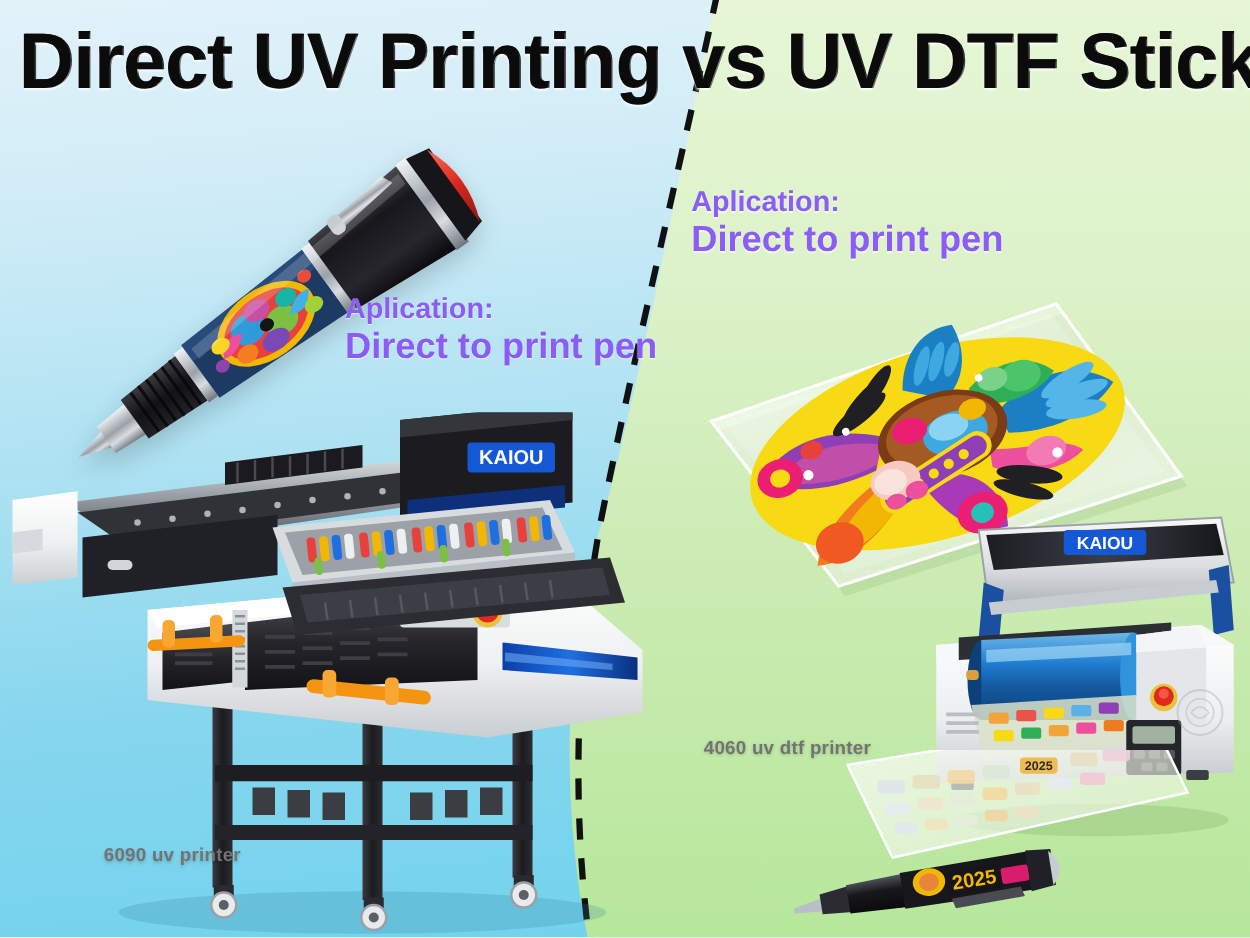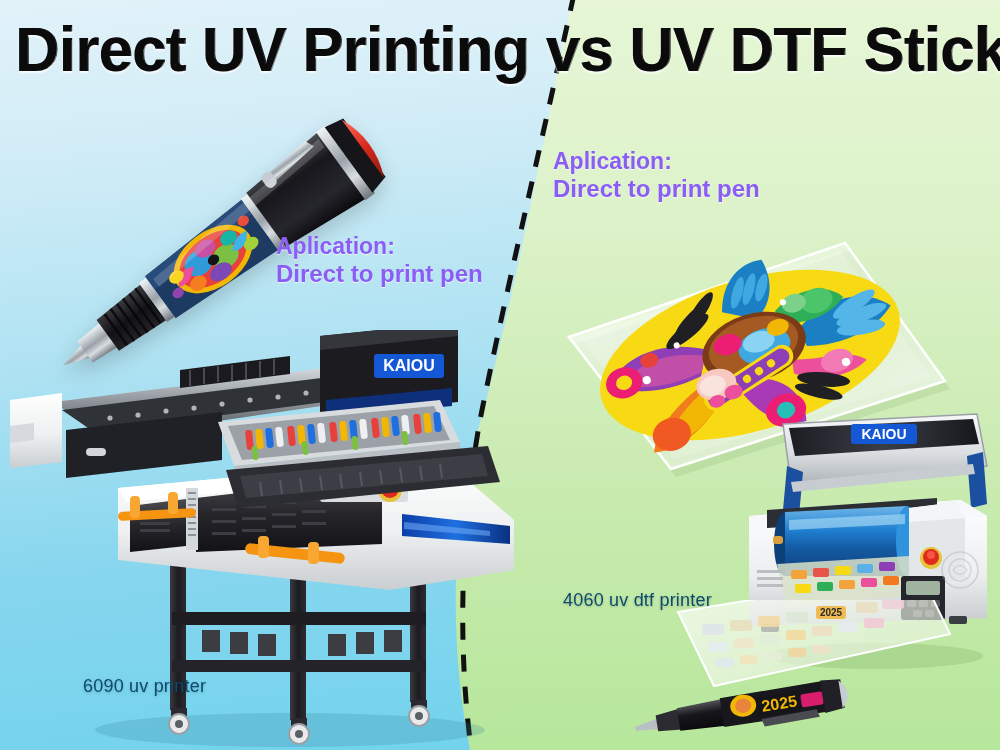--- a/index.html
+++ b/index.html
@@ -32,26 +32,26 @@
     font-weight:700;font-size:63px;line-height:1.04;
     color:#0b0b0b;letter-spacing:-0.5px;
     transform:scaleX(0.97);
     text-shadow:0 2px 2px rgba(255,255,255,.85), 1px 0 0 #000;
     white-space:nowrap;
   }
 
   
   .cap{position:absolute;font-weight:700;color:#8b5cf6;line-height:1.18;}
   .cap .l1{font-size:23px;font-weight:800;display:block;}
-  .cap .l2{font-size:24px;font-weight:700;display:block;}
+  .cap .l2{font-size:29px;font-weight:700;display:block;}
   #cap-left{left:276px;top:233px;text-shadow:0 1px 1px rgba(255,255,255,.7);}
   #cap-right{left:553px;top:148px;text-shadow:0 1px 1px rgba(255,255,255,.6);}
 
   .prodcap{
-    position:absolute;color:#0c4a6e;font-weight:400;font-size:18px;
+    position:absolute;color:#737373;font-weight:700;font-size:15px;
     text-shadow:0 1px 3px rgba(0,0,0,.20);letter-spacing:.2px;white-space:nowrap;
   }
   #cap-6090{left:83px;top:676px;}
   #cap-4060{left:563px;top:590px;}
 
   
   .obj{position:absolute;}
   .shadowy{filter:drop-shadow(0 8px 10px rgba(0,0,0,.18));}
 </style>
 </head>

